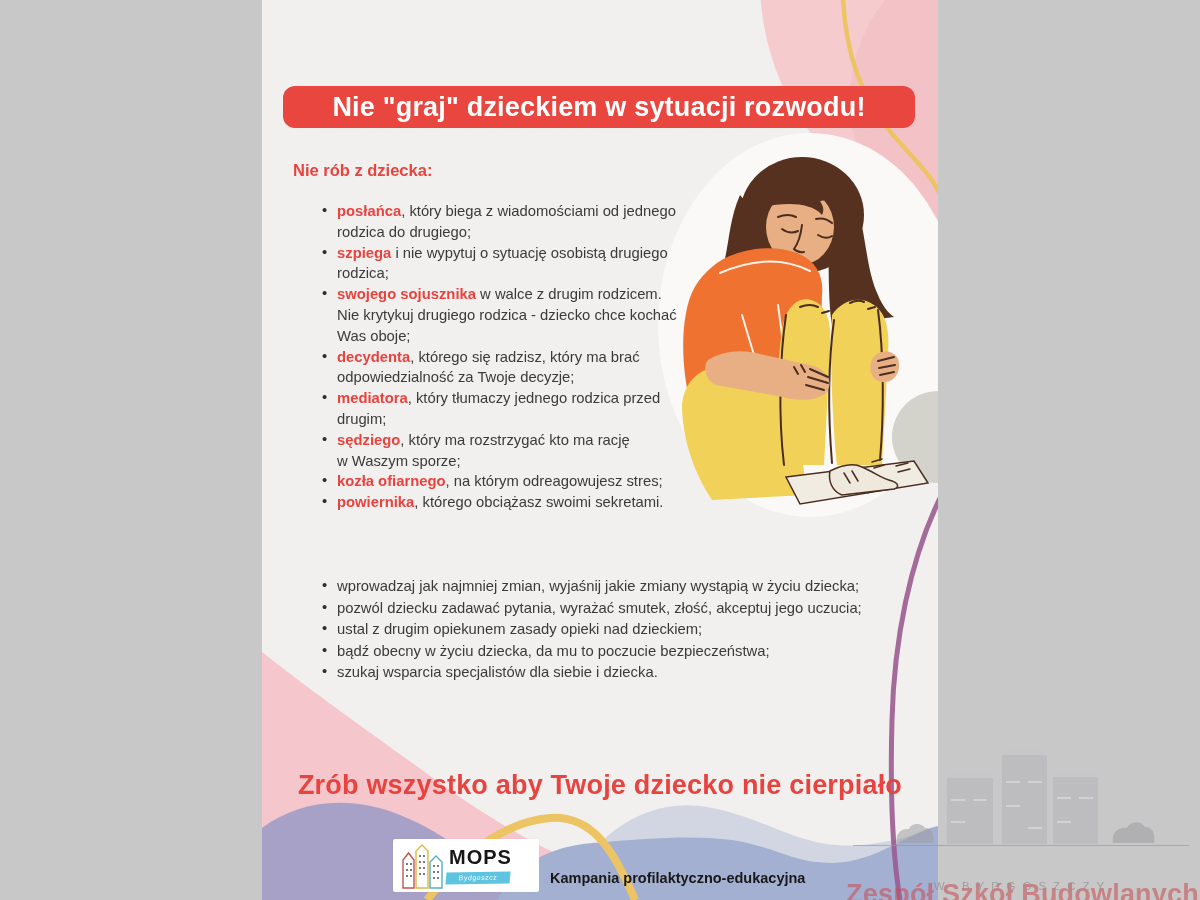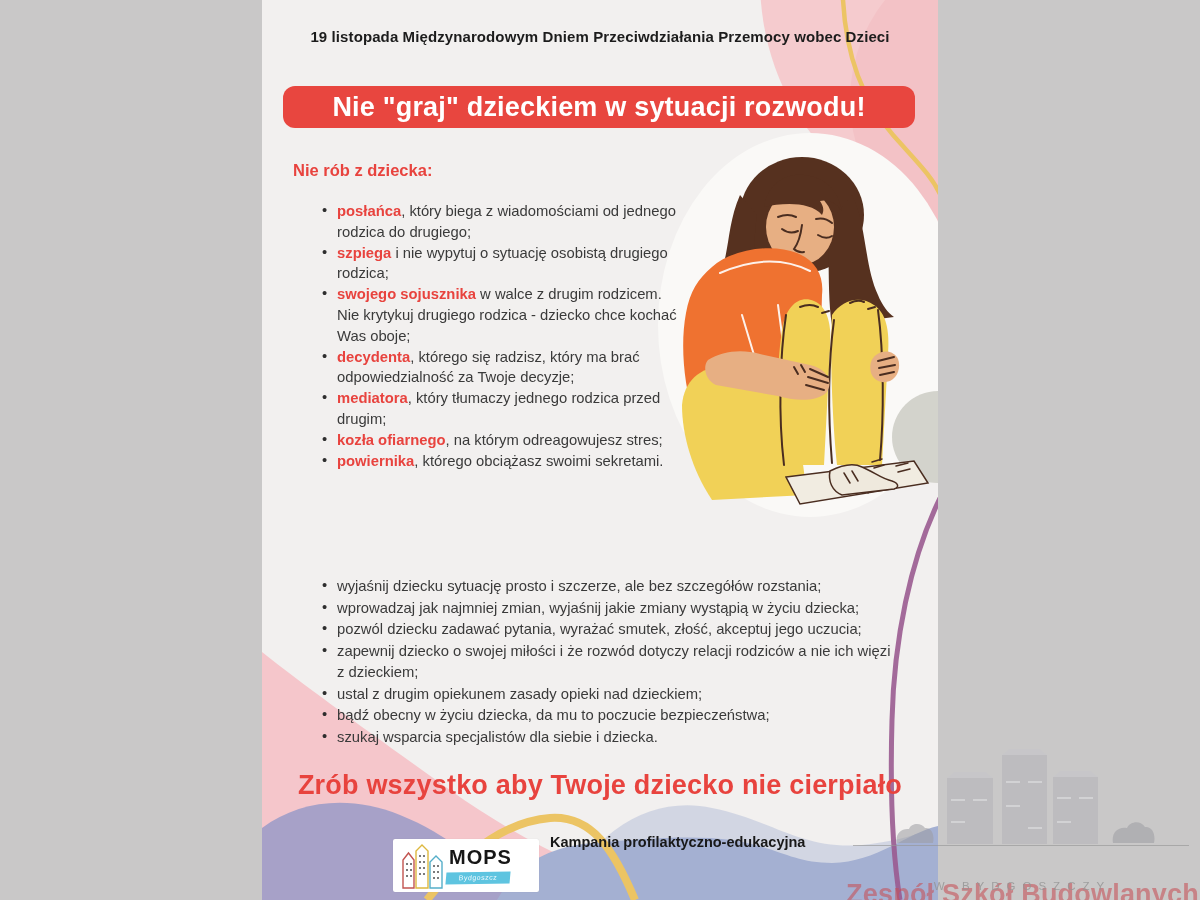--- a/index.html
+++ b/index.html
@@ -15,21 +15,21 @@
   ul.blist li{position:relative;padding-left:17px;white-space:pre-line;}
   ul.blist li::before{content:"•";position:absolute;left:2px;top:-1px;color:#2e2e2e;}
   .list1{left:46px;top:189px;width:420px;line-height:20.8px;}
   .list2{left:46px;top:564px;width:610px;line-height:21.5px;}
   .lead{font-weight:bold;color:#e8433e;}
   .slogan{position:absolute;left:0;top:770px;width:676px;text-align:center;font-size:27px;font-weight:bold;color:#e8433e;letter-spacing:0.2px;}
   .logo-box{position:absolute;left:131px;top:839px;width:130px;height:53px;background:#fff;border-radius:2px;box-shadow:0 0 1px rgba(0,0,0,.15);padding-left:16px;}
   .logo-houses{position:absolute;left:7px;top:4px;}
   .logo-mops{position:absolute;left:56px;top:7px;font-size:20px;font-weight:bold;color:#161616;letter-spacing:1px;}
   .logo-brush{position:absolute;left:53px;top:33px;width:64px;height:12px;background:#5ec4e0;transform:skewX(-6deg) rotate(-1deg);text-align:center;font-size:7px;color:#f2fbff;line-height:12px;letter-spacing:0.5px;}
-  .campaign{position:absolute;left:288px;top:834px;font-size:14.5px;font-weight:600;color:#181818;}
+  .campaign{position:absolute;left:288px;top:870px;font-size:14.5px;font-weight:600;color:#181818;}
   .watermark{position:absolute;left:845px;top:742px;width:355px;height:158px;pointer-events:none;}
   .wm-line{position:absolute;left:8px;top:103px;width:336px;height:1px;background:rgba(150,150,150,.65);}
   .wm-title{position:absolute;left:0;top:108px;width:355px;text-align:center;font-size:27px;font-weight:bold;color:rgba(198,80,86,.58);letter-spacing:0.2px;margin-top:29px;}
   .wm-sub{position:absolute;left:0;top:138px;width:355px;text-align:center;font-size:11.5px;color:rgba(148,148,148,.8);letter-spacing:7px;}
 </style>
 </head>
 <body>
 
 <div class="stage">
   <div class="poster">
@@ -107,46 +107,44 @@
         <path d="M 524 477 L 652 461 L 666 483 L 538 504 Z" fill="#f1ece1" stroke="#4a2d20" stroke-width="1.5"></path>
         <path d="M 595 470 L 606 493" fill="none" stroke="#4a2d20" stroke-width="1.5"></path>
         <path d="M 634 466 l 12 -3 M 636 472 l 12 -3" fill="none" stroke="#4a2d20" stroke-width="1.5"></path>
         <path d="M 568 471 C 580 465 592 463 600 467 C 612 472 620 479 630 481 C 636 483 638 487 632 489 L 580 495 C 570 491 566 481 568 471 Z" fill="#efe9dd" stroke="#4a2d20" stroke-width="1.5"></path>
         <path d="M 582 473 l 6 10 M 590 471 l 6 10 M 610 462 l 10 -3 M 612 468 l 10 -3" fill="none" stroke="#4a2d20" stroke-width="1.5"></path>
       </g>
 
       <path d="M 678 498 C 648 560 632 640 630 720 C 628 790 630 850 638 900" fill="none" stroke="#9a5b90" stroke-width="5" opacity="0.9"></path>
     </svg>
 
-    <div class="tagline">19 listopada Międzynarodowym Dniem Przeciwdziałania Przemocy wobec Dzieci</div>
     <div class="banner">Nie "graj" dzieckiem w sytuacji rozwodu!</div>
 
     <div class="sec-heading h1">Nie rób z dziecka:</div>
     <ul class="blist list1">
       <li><span class="lead">posłańca</span><span>, który biega z wiadomościami od jednego
 rodzica do drugiego;</span></li>
       <li><span class="lead">szpiega</span><span> i nie wypytuj o sytuację osobistą drugiego
 rodzica;</span></li>
       <li><span class="lead">swojego sojusznika</span><span> w walce z drugim rodzicem.
 Nie krytykuj drugiego rodzica - dziecko chce kochać
 Was oboje;</span></li>
       <li><span class="lead">decydenta</span><span>, którego się radzisz, który ma brać
 odpowiedzialność za Twoje decyzje;</span></li>
       <li><span class="lead">mediatora</span><span>, który tłumaczy jednego rodzica przed
 drugim;</span></li>
+      <li><span class="lead">sędziego</span><span>, który ma rozstrzygać kto ma rację
+w Waszym sporze;</span></li>
       <li><span class="lead">kozła ofiarnego</span><span>, na którym odreagowujesz stres;</span></li>
       <li><span class="lead">powiernika</span><span>, którego obciążasz swoimi sekretami.</span></li>
     </ul>
 
     <ul class="blist list2">
-      <li>wyjaśnij dziecku sytuację prosto i szczerze, ale bez szczegółów rozstania;</li>
       <li>wprowadzaj jak najmniej zmian, wyjaśnij jakie zmiany wystąpią w życiu dziecka;</li>
       <li>pozwól dziecku zadawać pytania, wyrażać smutek, złość, akceptuj jego uczucia;</li>
-      <li>zapewnij dziecko o swojej miłości i że rozwód dotyczy relacji rodziców a nie ich więzi
-z dzieckiem;</li>
       <li>ustal z drugim opiekunem zasady opieki nad dzieckiem;</li>
       <li>bądź obecny w życiu dziecka, da mu to poczucie bezpieczeństwa;</li>
       <li>szukaj wsparcia specjalistów dla siebie i dziecka.</li>
     </ul>
 
     <div class="slogan">Zrób wszystko aby Twoje dziecko nie cierpiało</div>
 
     <div class="logo-box">
       <svg class="logo-houses" width="46" height="46" viewBox="0 0 46 46">
         <g fill="none" stroke-width="1.4">

